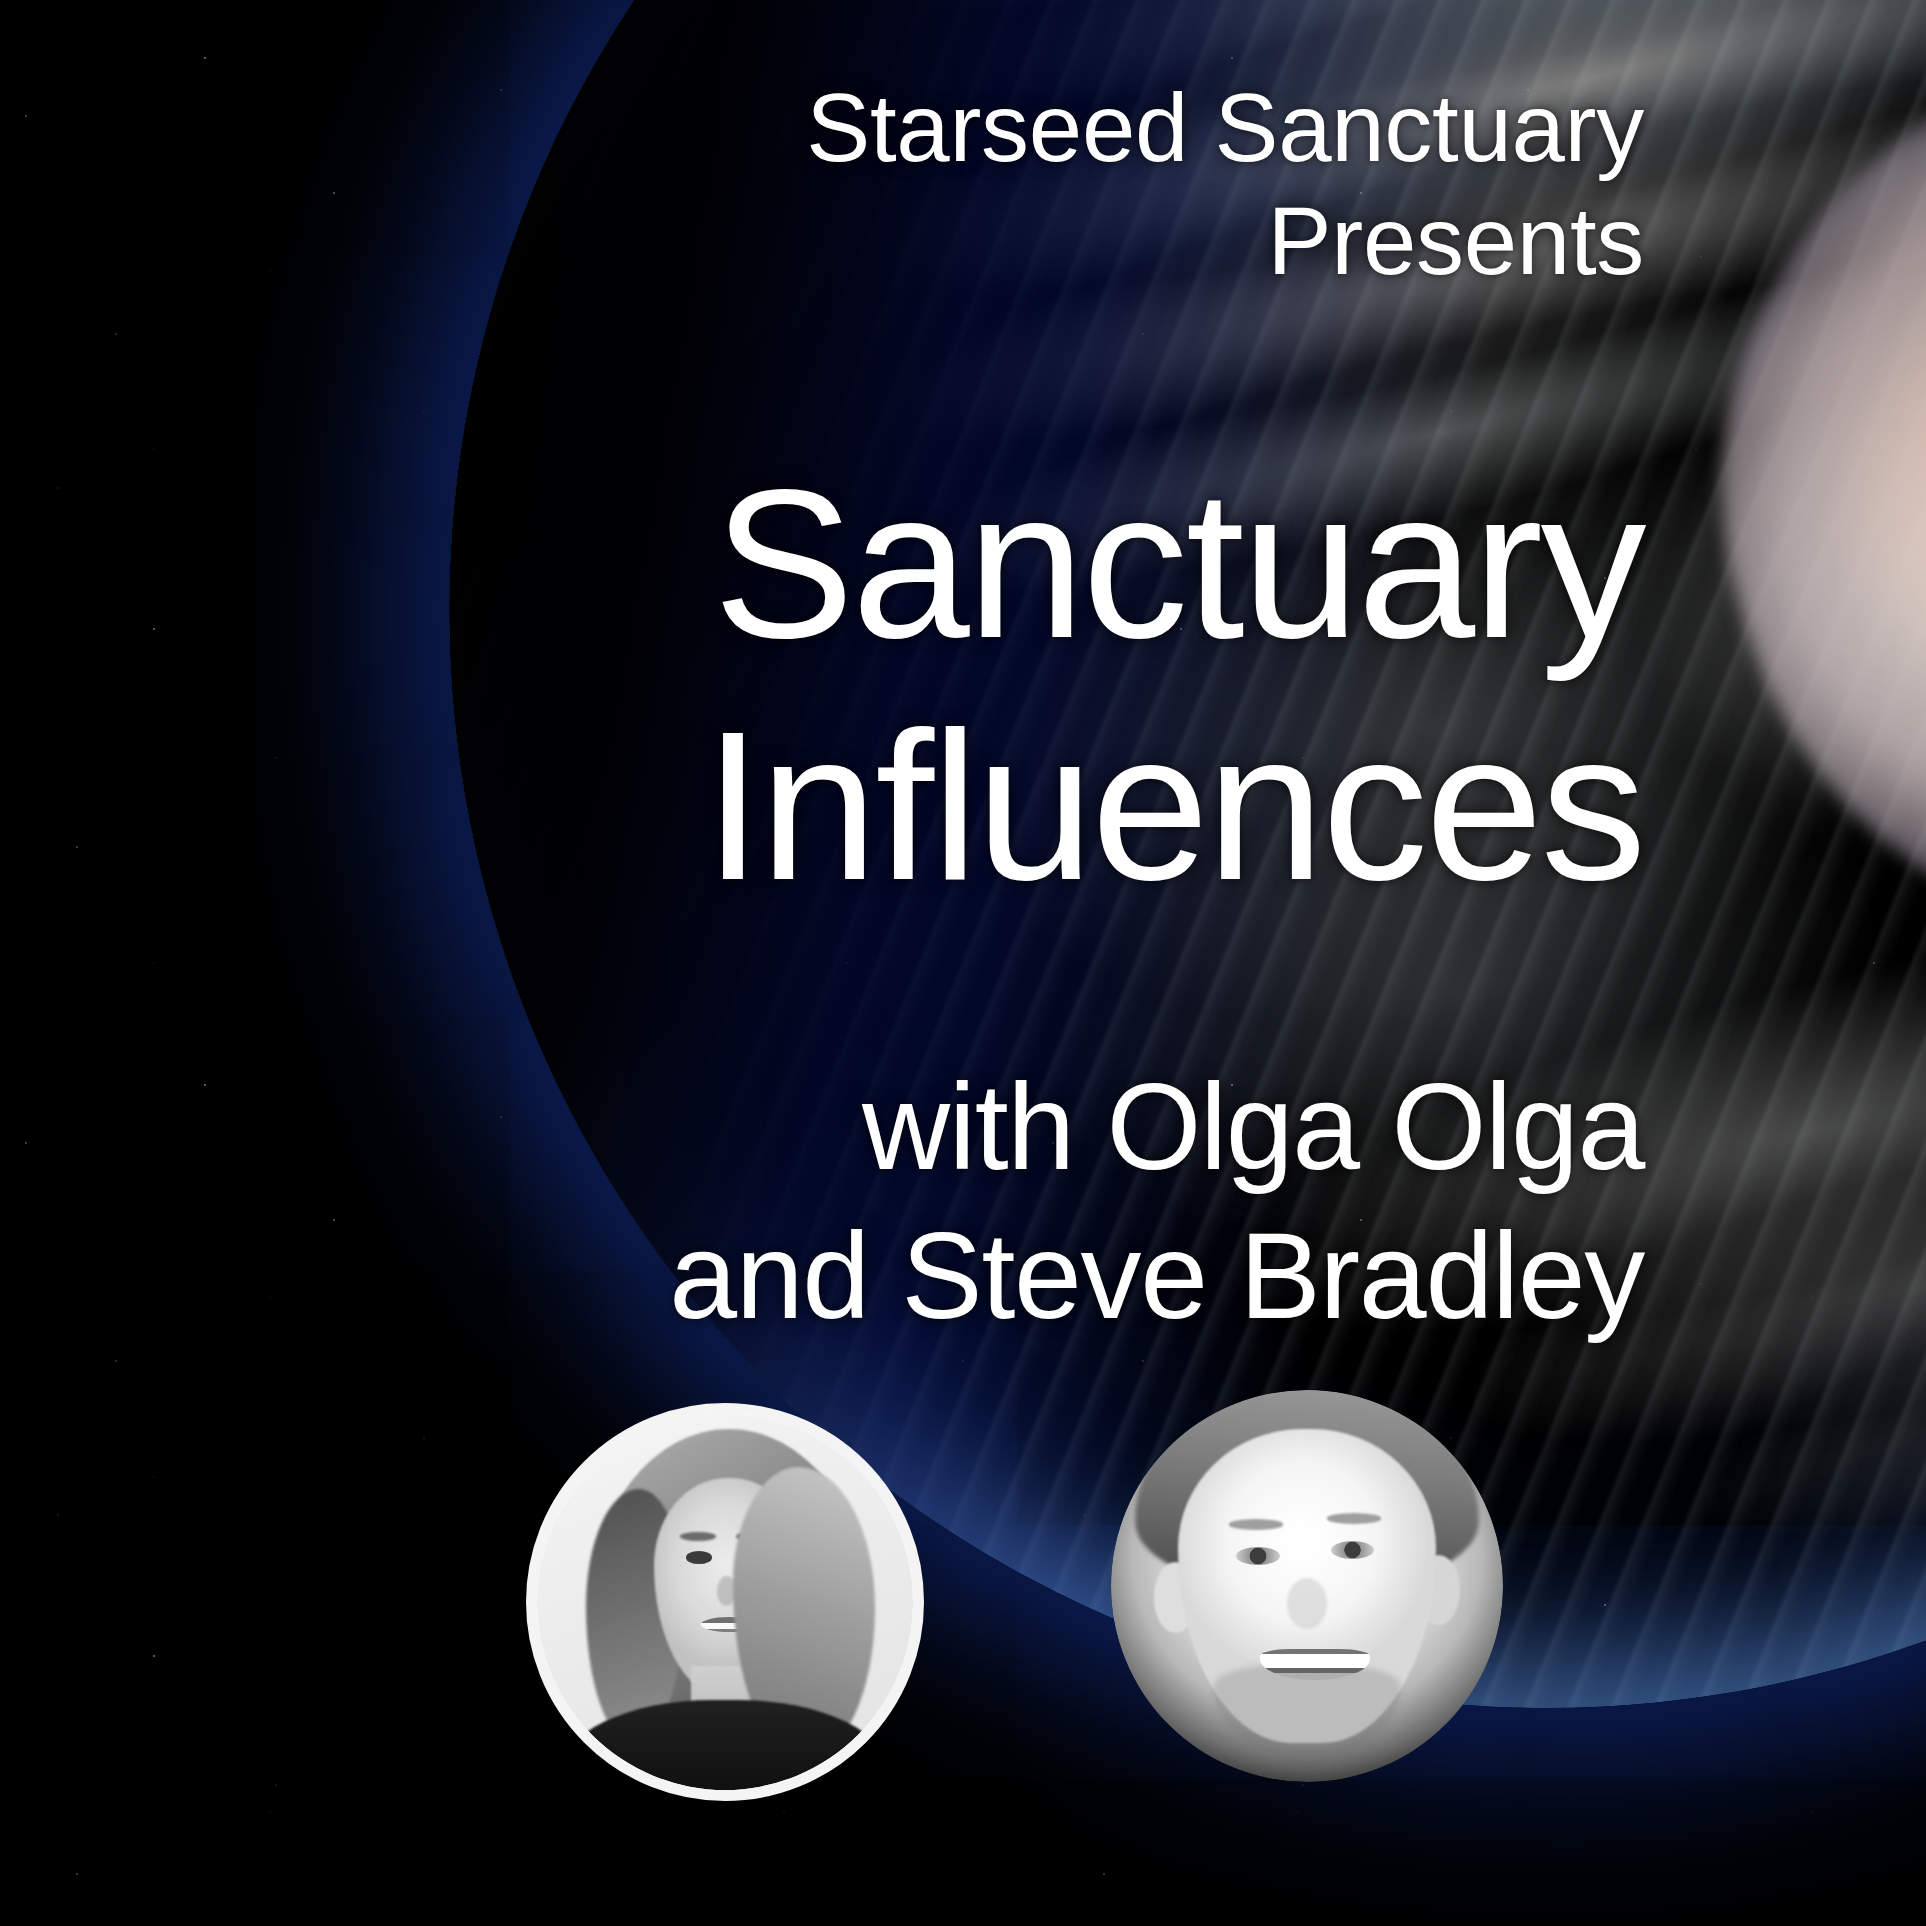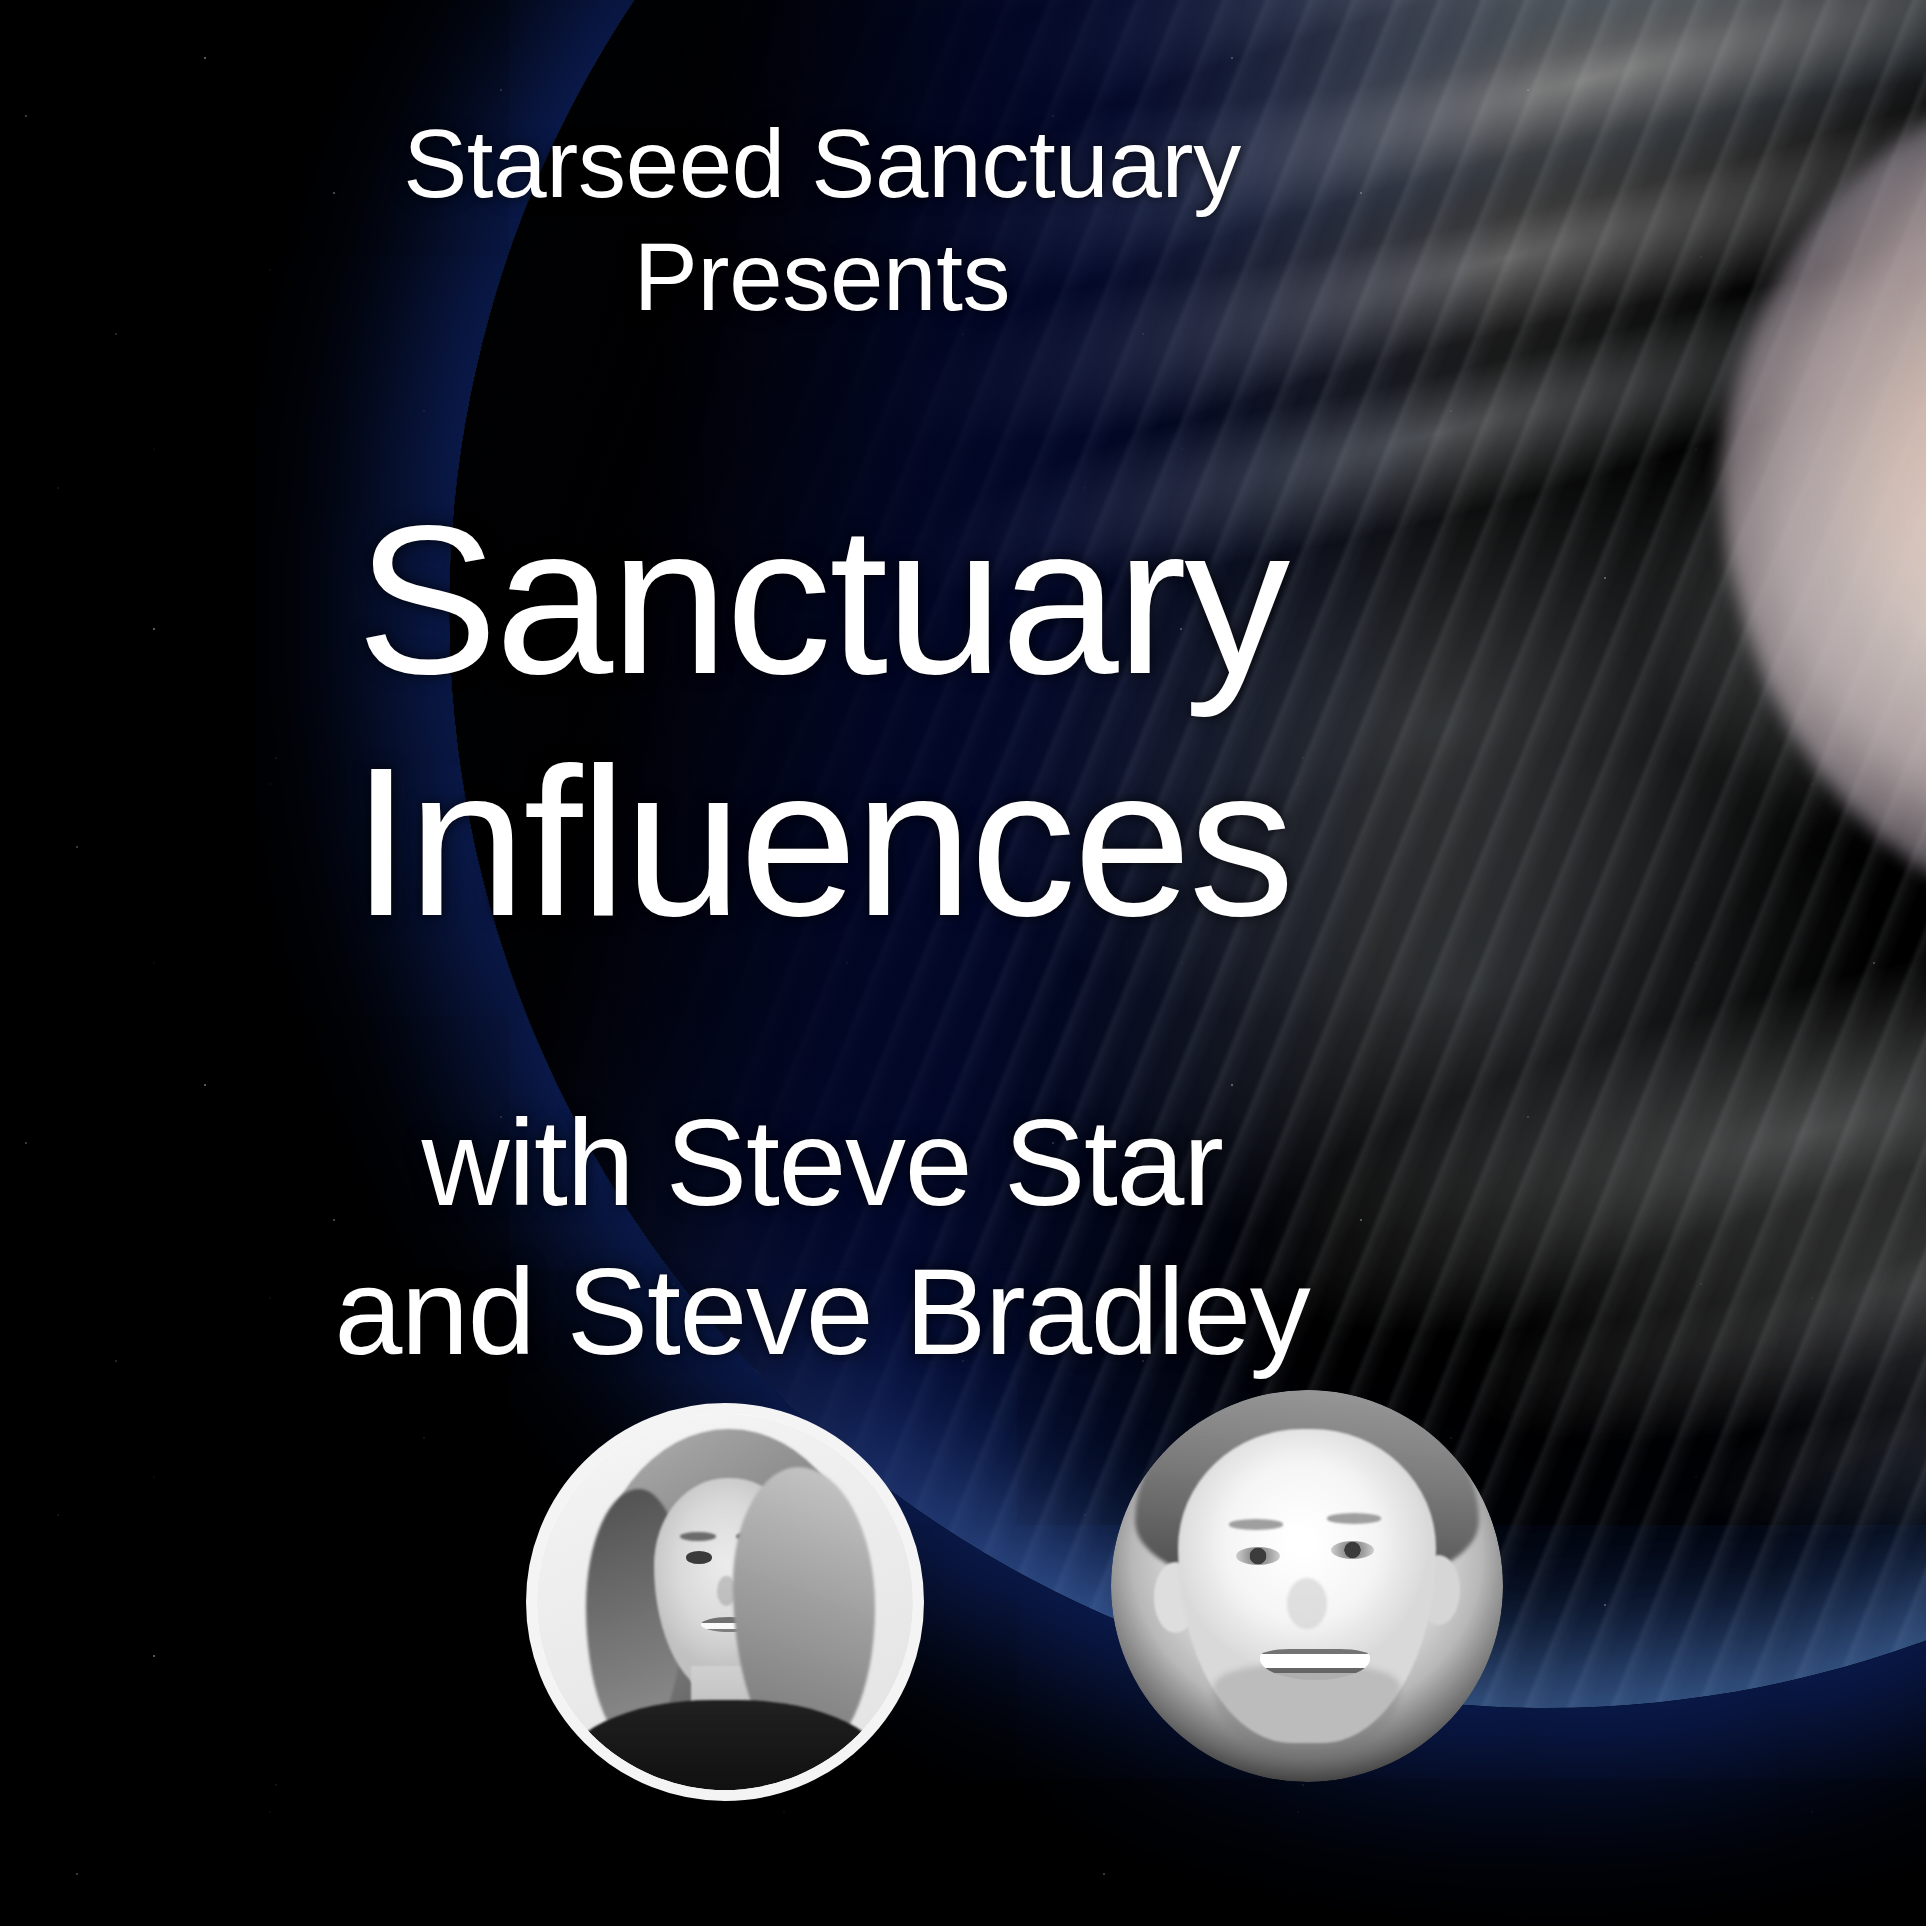--- a/index.html
+++ b/index.html
@@ -107,24 +107,24 @@
   .land-haze{position:absolute;left:52%;top:30%;width:40%;height:34%;
     transform:rotate(-16deg);filter:blur(18px);opacity:.55;
     background:radial-gradient(58% 50% at 48% 52%, rgba(255,255,255,.75) 0%, transparent 76%);}
   
   .halo{position:absolute;top:-552px;right:-783px;width:2324px;height:2324px;border-radius:50%;
     pointer-events:none;
     background:radial-gradient(circle at 50% 50%, rgba(0,0,0,0) 93.2%, rgba(58,120,255,.40) 95.2%, rgba(30,80,230,.16) 97%, rgba(0,0,0,0) 99%);
     filter:blur(16.7px);}
 
   
-  .txt{position:absolute;left:0;width:1644px;text-align:center;color:#fff;
+  .txt{position:absolute;left:0;width:1644px;text-align:right;color:#fff;
     font-weight:400;letter-spacing:-0.3px;line-height:1.02;
     text-shadow:0 0 16.7px rgba(0,0,0,.55), 0 0 6.4px rgba(0,0,0,.45);
-    white-space:pre-line;margin-top:36px;}
+    white-space:pre-line;}
   #presenter{top:71px;font-size:96px;line-height:1.18;}
   #maintitle{top:443px;font-size:212px;line-height:1.14;letter-spacing:-2.6px;}
   #subtitle {top:1053px;font-size:122px;line-height:1.22;letter-spacing:-1.3px;}
   .avatar{position:absolute;border-radius:50%;overflow:hidden;}
   #avatar-olga{left:526px;top:1403px;width:398px;height:398px;
     background:#fff;padding:0;box-sizing:border-box;border:11.6px solid #f4f4f4;}
   #avatar-steve{left:1111px;top:1390px;width:392px;height:392px;}
 
   .portrait{position:absolute;inset:0;border-radius:50%;overflow:hidden;
     filter:grayscale(1) contrast(1.06);}
@@ -209,21 +209,21 @@
     <div class="limb"></div>
     <div class="terminator"></div>
   </div>
 
   <div class="txt" id="presenter">Starseed Sanctuary
 Presents</div>
 
   <div class="txt" id="maintitle">Sanctuary
 Influences</div>
 
-  <div class="txt" id="subtitle">with Steve Star
+  <div class="txt" id="subtitle">with Olga Olga
 and Steve Bradley</div>
 
   <div class="avatar" id="avatar-olga">
     <div class="portrait" id="p-olga">
       <div class="hair-back"></div>
       <div class="hair-l"></div>
       <div class="face"></div>
       <div class="brow-l"></div>
       <div class="brow-r"></div>
       <div class="eye-l"></div>

